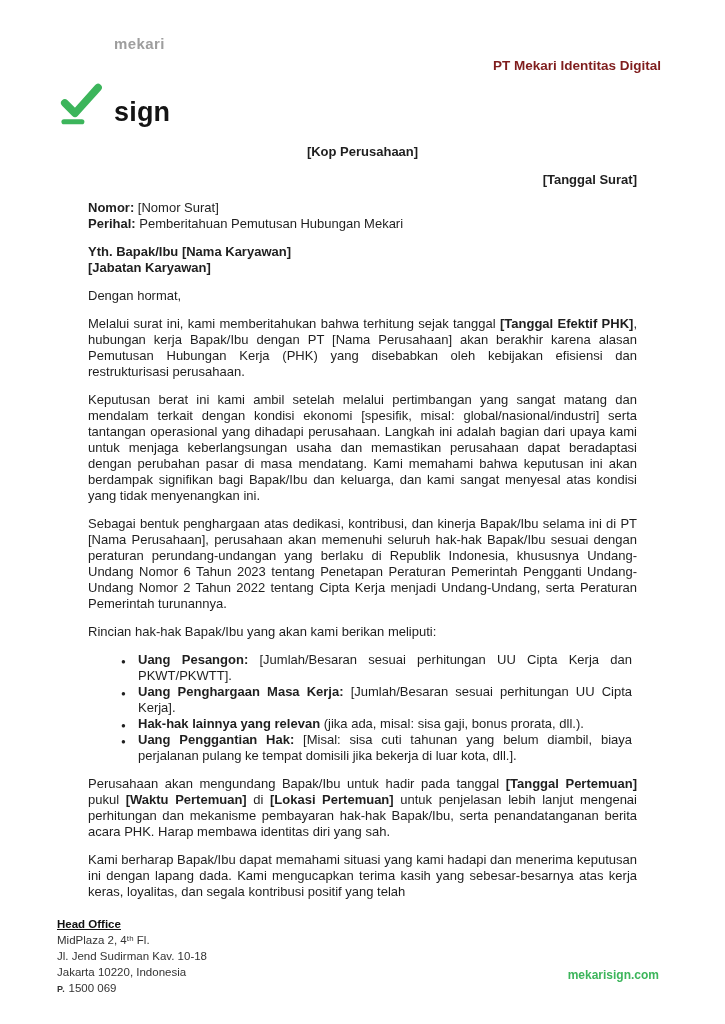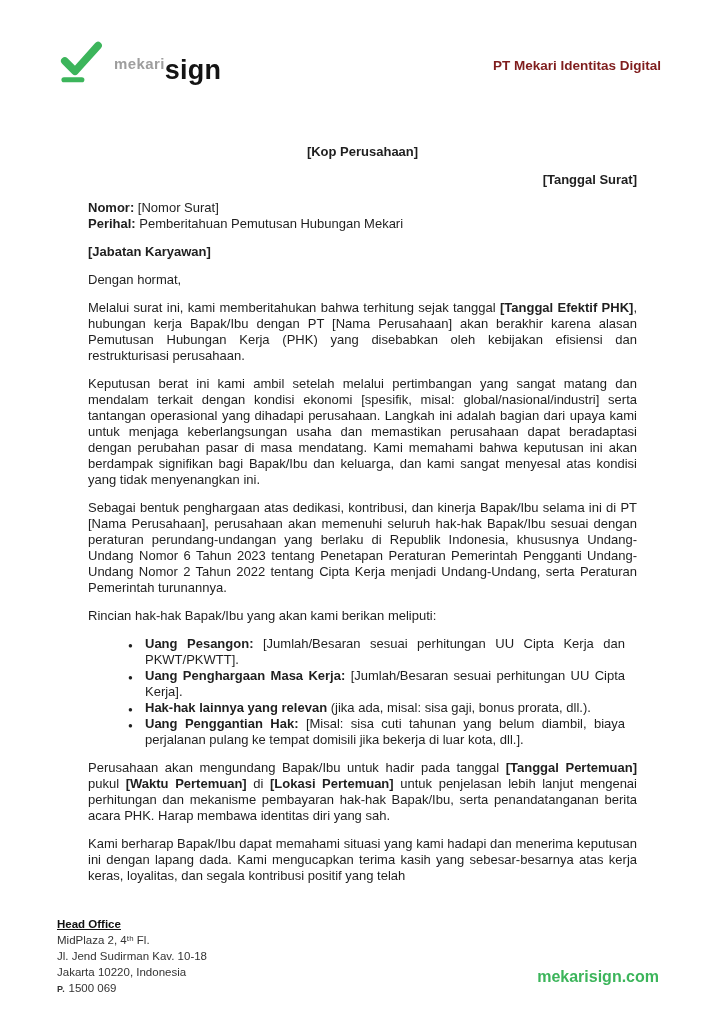--- a/index.html
+++ b/index.html
@@ -14,49 +14,49 @@
     font-family:"Liberation Sans", sans-serif;
     color:var(--ink);
     position:relative;overflow:hidden;
   }
   .page{position:relative;width:725px;height:1024px;background:#fff;}
 
   
   .header{position:absolute;top:36px;left:58px;right:64px;display:flex;justify-content:space-between;align-items:flex-start;}
   .logo{display:flex;align-items:flex-end;gap:10px;color:var(--brand-green);}
   .logo svg{width:46px;height:50px;display:block;}
-  .logo-text{display:flex;flex-direction:row;line-height:1;padding-bottom:2px;}
+  .logo-text{display:flex;flex-direction:column;line-height:1;padding-bottom:2px;gap:47px;}
   .brand-top{color:var(--muted-gray);font-size:15px;font-weight:600;letter-spacing:.4px;}
   .brand-bottom{color:#141414;font-size:27px;font-weight:800;letter-spacing:.2px;margin-top:1px;}
   .company{font-size:13.5px;font-weight:700;color:#7f1d1d;padding-top:22px;}
 
   
   .content{
     position:absolute;top:133px;left:88px;right:88px;height:782px;overflow:hidden;
     font-size:13px;line-height:16px;color:#1f1f1f;
   }
   .content p{margin:11px 0 12px;}
   .b{font-weight:700;}
   .center{text-align:center;}
   .right{text-align:right;}
   .j{text-align:justify;}
   .meta,.recipient{margin:0 0 12px;}
   .meta p,.recipient p{margin:0;}
-  ul.rights{list-style:none;margin:0 12px 12px;padding:0 0 0 28px;}
+  ul.rights{list-style:none;margin:0 5px 12px;padding:0 0 0 28px;}
   ul.rights li{position:relative;padding-left:17px;text-align:justify;line-height:16px;}
   ul.rights li::before{content:"\25CF";position:absolute;left:0;top:2px;font-size:8px;color:#1f1f1f;}
 
   
   .footer-left{position:absolute;left:57px;top:916px;font-size:11.5px;line-height:16px;color:#333;}
   .footer-left p{margin:0;}
   .office-title{font-weight:700;color:#111;text-decoration:underline;}
   .phone-label{font-size:9px;font-weight:700;letter-spacing:.5px;}
   .site-link{
     position:absolute;right:66px;top:968px;
-    color:var(--brand-green);font-weight:700;font-size:16px;text-decoration:none;
+    color:var(--brand-green);font-weight:700;font-size:12px;text-decoration:none;
   }
 </style>
 </head>
 <body>
 
 <div class="page">
 
   <div class="header">
     <div class="logo">
       <svg viewBox="0 0 54 56" aria-hidden="true">
@@ -74,20 +74,21 @@
   <div class="content">
     <p class="b center">[Kop Perusahaan]</p>
     <p class="b right">[Tanggal Surat]</p>
 
     <div class="meta">
       <p><span class="b">Nomor:</span> <span>[Nomor Surat]</span></p>
       <p><span class="b">Perihal:</span> <span>Pemberitahuan Pemutusan Hubungan Mekari</span></p>
     </div>
 
     <div class="recipient">
+      <p class="b">Yth. Bapak/Ibu [Nama Karyawan]</p>
       <p class="b">[Jabatan Karyawan]</p>
     </div>
 
     <p>Dengan hormat,</p>
 
     <p class="j"><span>Melalui surat ini, kami memberitahukan bahwa terhitung sejak tanggal </span><span class="b">[Tanggal Efektif PHK]</span><span>, hubungan kerja Bapak/Ibu dengan PT [Nama Perusahaan] akan berakhir karena alasan Pemutusan Hubungan Kerja (PHK) yang disebabkan oleh kebijakan efisiensi dan restrukturisasi perusahaan.</span></p>
 
     <p class="j">Keputusan berat ini kami ambil setelah melalui pertimbangan yang sangat matang dan mendalam terkait dengan kondisi ekonomi [spesifik, misal: global/nasional/industri] serta tantangan operasional yang dihadapi perusahaan. Langkah ini adalah bagian dari upaya kami untuk menjaga keberlangsungan usaha dan memastikan perusahaan dapat beradaptasi dengan perubahan pasar di masa mendatang. Kami memahami bahwa keputusan ini akan berdampak signifikan bagi Bapak/Ibu dan keluarga, dan kami sangat menyesal atas kondisi yang tidak menyenangkan ini.</p>
 
     <p class="j">Sebagai bentuk penghargaan atas dedikasi, kontribusi, dan kinerja Bapak/Ibu selama ini di PT [Nama Perusahaan], perusahaan akan memenuhi seluruh hak-hak Bapak/Ibu sesuai dengan peraturan perundang-undangan yang berlaku di Republik Indonesia, khususnya Undang-Undang Nomor 6 Tahun 2023 tentang Penetapan Peraturan Pemerintah Pengganti Undang-Undang Nomor 2 Tahun 2022 tentang Cipta Kerja menjadi Undang-Undang, serta Peraturan Pemerintah turunannya.</p>

